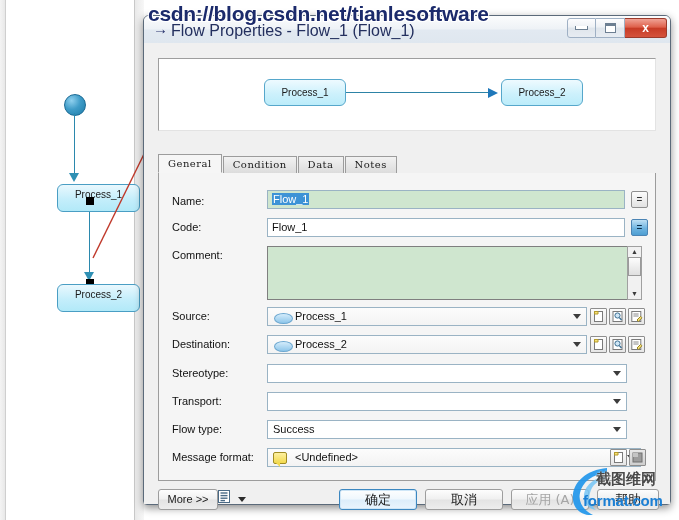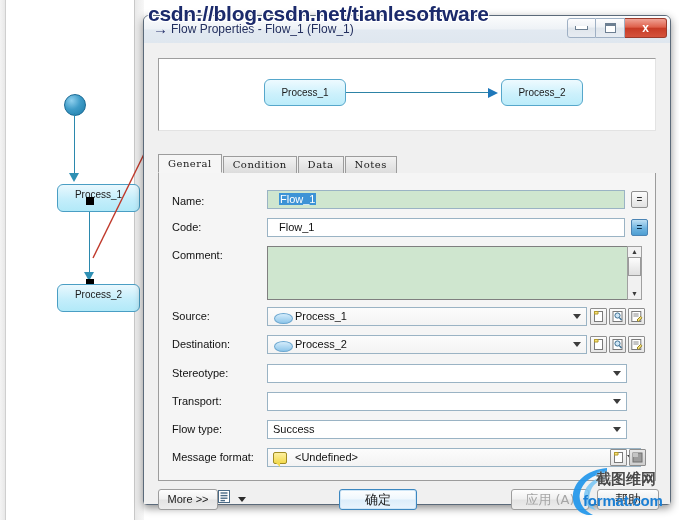--- a/index.html
+++ b/index.html
@@ -85,21 +85,21 @@
   #titlebar{
     position:relative;height:27px;
     background:linear-gradient(to bottom,#fbfcfd 0%,#eef2f6 48%,#e2e9f1 52%,#dfe7ef 100%);
     border-bottom:1px solid #c3cedb;
     border-radius:5px 5px 0 0;
   }
   #title-arrow-icon{
     position:absolute;left:9px;top:5px;font-size:15px;color:#26306b;line-height:16px;
   }
   #title-text{
-    position:absolute;left:27px;top:6px;font-size:12px;color:#232f5e;white-space:nowrap;
+    position:absolute;left:27px;top:6px;font-size:16px;color:#232f5e;white-space:nowrap;
   }
   #win-buttons{position:absolute;right:3px;top:2px;display:flex;gap:0;}
   .win-btn{
     box-sizing:border-box;width:29px;height:20px;
     border:1px solid #9fb0c4;
     background:linear-gradient(to bottom,#fdfdfe 0%,#eef1f5 45%,#dfe5ec 50%,#e7ecf2 100%);
     display:flex;align-items:center;justify-content:center;
     font-size:10px;color:#3a3a3a;
   }
   #btn-min{border-radius:3px 0 0 3px;}
@@ -177,21 +177,21 @@
     position:absolute;left:14px;top:130px;width:498px;height:308px;
     box-sizing:border-box;
     background:#f5f5f5;border:1px solid #9c9c9c;border-top:none;
   }
   .fld-label{
     position:absolute;left:13px;font-size:11px;color:#111;white-space:nowrap;
   }
   .input{
     position:absolute;box-sizing:border-box;height:19px;
     border:1px solid #9ab3c4;background:#fff;
-    font-size:11px;color:#111;padding:1px 11px;line-height:15px;
+    font-size:11px;color:#111;padding:1px 4px;line-height:15px;
   }
   .input.green{background:#cfe6cf;border-color:#9ab3c4;}
   .sel-text{background:#3d93d6;color:#fff;padding:0 1px;}
   .eq-btn{
     position:absolute;box-sizing:border-box;width:17px;height:17px;
     border:1px solid #8f8f8f;border-radius:2px;
     background:linear-gradient(to bottom,#fcfcfc,#e2e2e2);
     font-size:10px;text-align:center;line-height:15px;color:#333;
   }
   .eq-btn.blue{
@@ -494,20 +494,21 @@
       <svg id="report-icon" width="13" height="14" viewBox="0 0 13 14">
         <rect x="0.5" y="0.5" width="11" height="12" fill="#ffffff" stroke="#4a6a86"></rect>
         <line x1="2.5" y1="3" x2="9.5" y2="3" stroke="#4a6a86" stroke-width="1.4"></line>
         <line x1="2.5" y1="5.6" x2="9.5" y2="5.6" stroke="#4a6a86" stroke-width="1.4"></line>
         <line x1="2.5" y1="8.2" x2="9.5" y2="8.2" stroke="#4a6a86" stroke-width="1.4"></line>
         <line x1="2.5" y1="10.6" x2="7" y2="10.6" stroke="#4a6a86" stroke-width="1.4"></line>
       </svg>
       <div id="report-arrow"></div>
 
       <div class="btn primary cjk" style="left:195px;top:4px;width:78px;">确定</div>
+      <div class="btn cjk" style="left:281px;top:4px;width:78px;">取消</div>
       <div class="btn cjk disabled" style="left:367px;top:4px;width:78px;">应用 (A)</div>
       <div class="btn cjk" style="left:453px;top:4px;width:62px;">帮助</div>
     </div>
 
   </div>
 </div>
 
 <div id="iyunv-wm">
   <svg width="114" height="58" viewBox="0 0 114 58">
     <path d="M42 6 C20 8 6 22 8 38 C9 48 18 54 28 53 C18 48 13 40 15 31 C17 20 28 12 42 11 Z" fill="#2196ea" opacity="0.92"></path>

